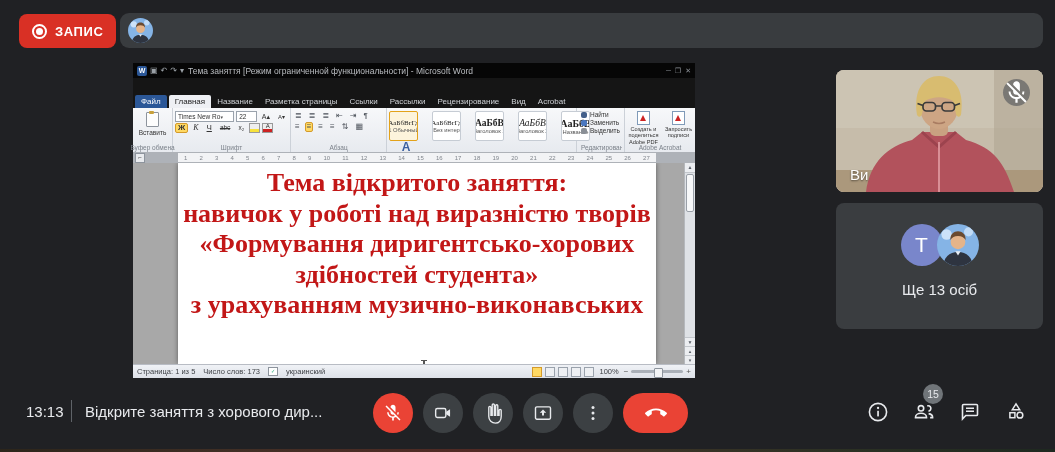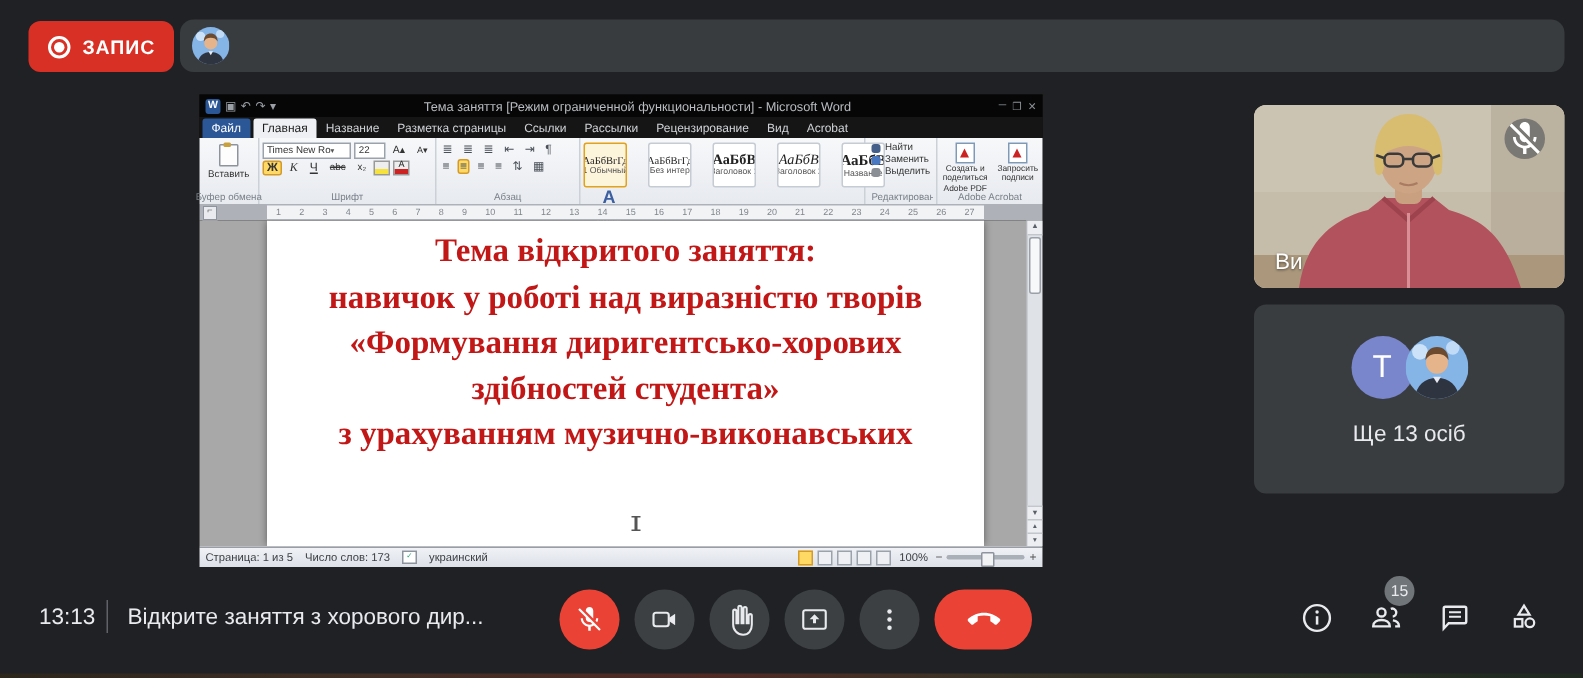--- a/index.html
+++ b/index.html
@@ -20,23 +20,23 @@
 
   
   .word{position:absolute;left:133px;top:63px;width:562px;height:315px;background:#0a0a0a;
         display:flex;flex-direction:column;}
   .w-titlebar{height:15px;display:flex;align-items:center;padding:0 4px;gap:4px;
               background:#060606;color:#b9bcc0;font-size:8.5px;}
   .qat{display:flex;align-items:center;gap:3px;flex:0 0 auto;}
   .wlogo{width:10px;height:10px;background:#2b5797;color:#fff;font-size:7px;font-weight:bold;
          display:flex;align-items:center;justify-content:center;border-radius:2px;}
   .qbtn{color:#9aa0a6;font-size:8px;line-height:1;}
-  .w-title-text{flex:1;text-align:center;white-space:nowrap;overflow:hidden;text-overflow:ellipsis;}
+  .w-title-text{flex:1;white-space:nowrap;overflow:hidden;text-overflow:ellipsis;}
   .winctl{display:flex;gap:4px;color:#8b9096;font-size:7px;flex:0 0 auto;}
-  .w-tabs{height:14px;background:#151515;display:flex;align-items:flex-end;padding-left:2px;
+  .w-tabs{height:30px;background:#151515;display:flex;align-items:flex-end;padding-left:2px;
           font-size:8px;color:#cfd2d6;position:relative;}
   .wtab{padding:2px 6px 2px;border-radius:2px 2px 0 0;white-space:nowrap;}
   .wtab.file{background:#2b5797;color:#fff;margin-right:2px;}
   .wtab.active{background:#eef0f4;color:#1d1d1d;}
   .tabdots{position:absolute;right:4px;bottom:3px;display:flex;gap:4px;}
 
   .w-ribbon{height:44px;background:linear-gradient(#f7f8fa,#e7eaef);display:flex;color:#333;}
   .rgroup{display:flex;flex-direction:column;border-right:1px solid #ccd1d8;box-sizing:border-box;
           padding:2px 2px 0;position:relative;}
   .glabel{margin-top:auto;text-align:center;font-size:6.5px;color:#7a8089;padding:1px 0;white-space:nowrap;
@@ -95,21 +95,21 @@
   .tabsel{position:absolute;left:2px;top:1px;width:8px;height:8px;background:#e9ebee;
           border:1px solid #8d949d;font-size:6px;line-height:7px;text-align:center;color:#555;}
   .ruler-band{position:absolute;left:45px;width:478px;top:1px;bottom:1px;background:#f2f3f5;
               display:flex;align-items:center;justify-content:space-around;font-size:6px;color:#80858c;}
   .rnum{line-height:1;}
 
   .w-doc{flex:1;position:relative;background:#a8a8a8;overflow:hidden;}
   .page{position:absolute;left:45px;width:478px;top:0;bottom:0;background:#fff;
         box-shadow:0 0 5px rgba(0,0,0,.45);}
   .doclines{padding-top:5px;text-align:center;}
-  .docline{font-family:"Liberation Serif",serif;font-weight:bold;font-size:22px;line-height:30.5px;
+  .docline{font-family:"Liberation Serif",serif;font-weight:bold;font-size:26px;line-height:30.5px;
            color:#c21717;white-space:nowrap;}
   .ibeam{position:absolute;left:290px;top:197px;width:1.5px;height:10px;background:#555;}
   .ibeam::before,.ibeam::after{content:"";position:absolute;left:-2.2px;width:6px;height:1.3px;background:#555;}
   .ibeam::before{top:0;} .ibeam::after{bottom:0;}
   .vscroll{position:absolute;right:0;top:0;bottom:0;width:10px;background:#dfe2e6;border-left:1px solid #b5b8bc;}
   .varrow{height:9px;font-size:5px;text-align:center;line-height:9px;color:#5a6068;background:#eceef1;
           border-bottom:1px solid #c3c7cc;}
   .vthumb{position:absolute;left:1px;right:1px;top:11px;height:36px;background:#f7f8f9;
           border:1px solid #9aa0a8;border-radius:2px;}
   .vbottom{position:absolute;bottom:0;left:0;right:0;display:flex;flex-direction:column;}

